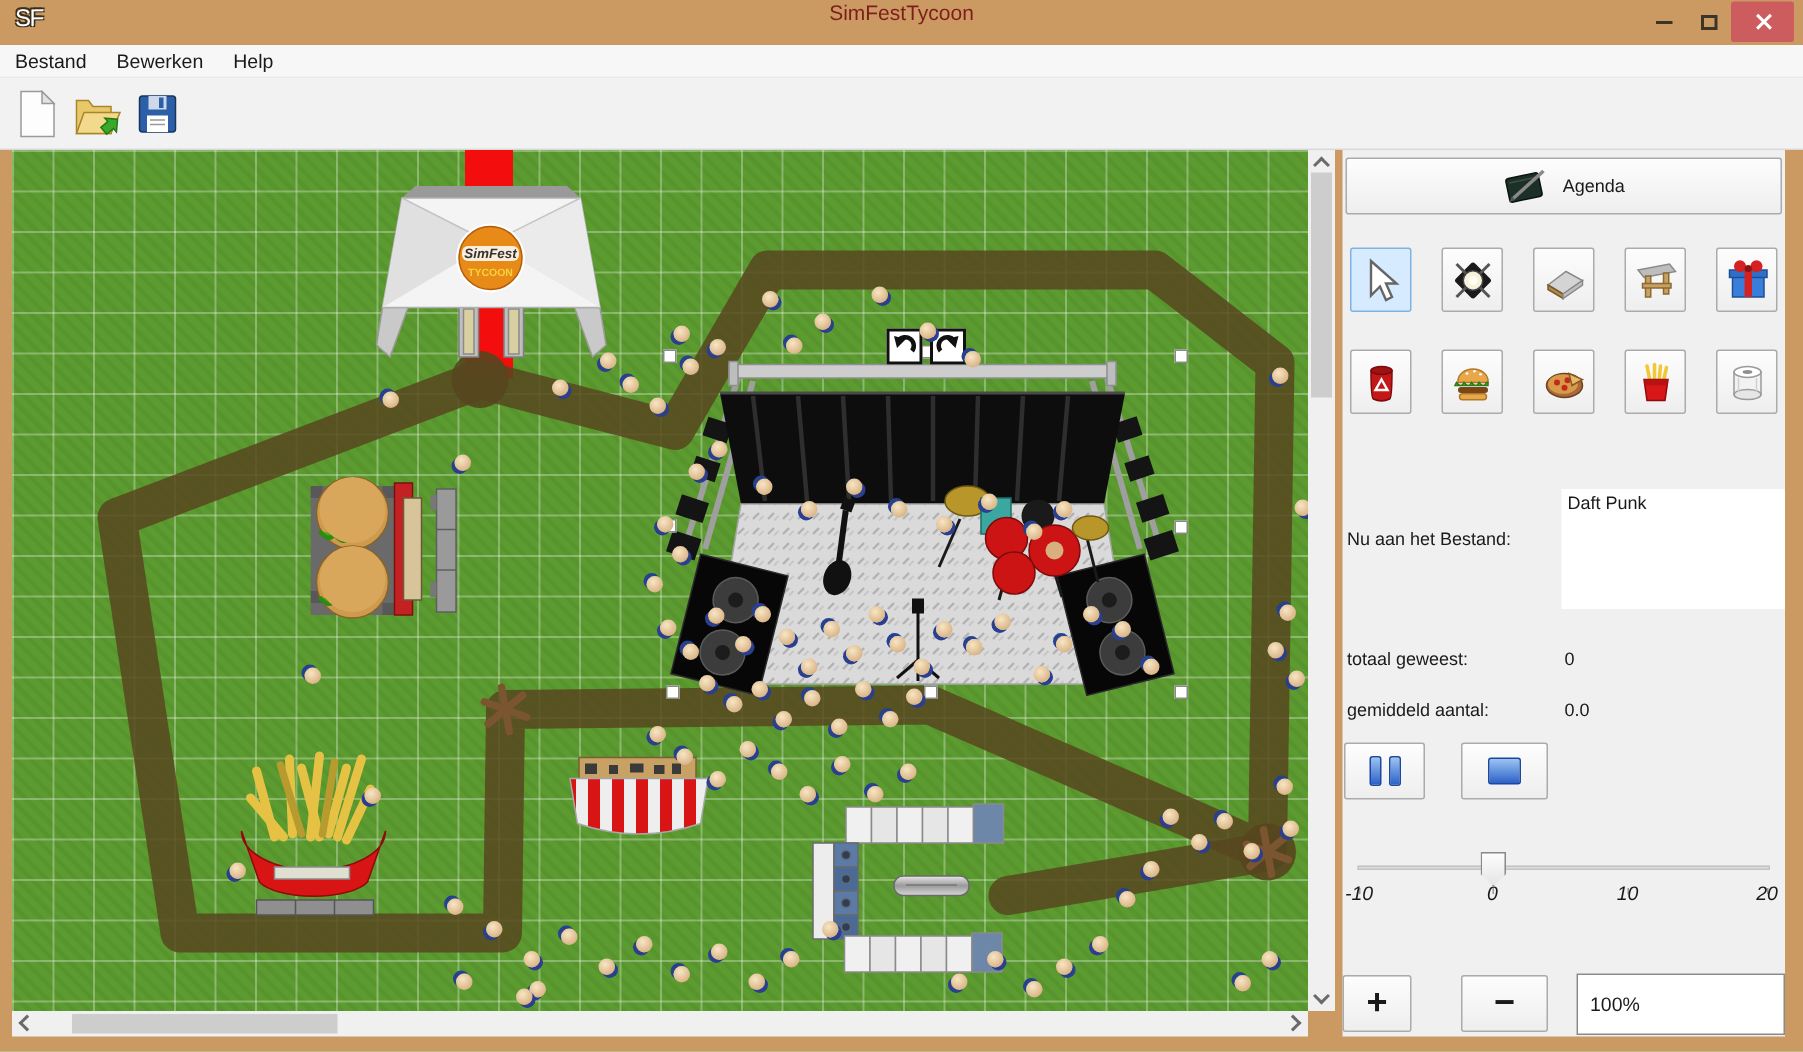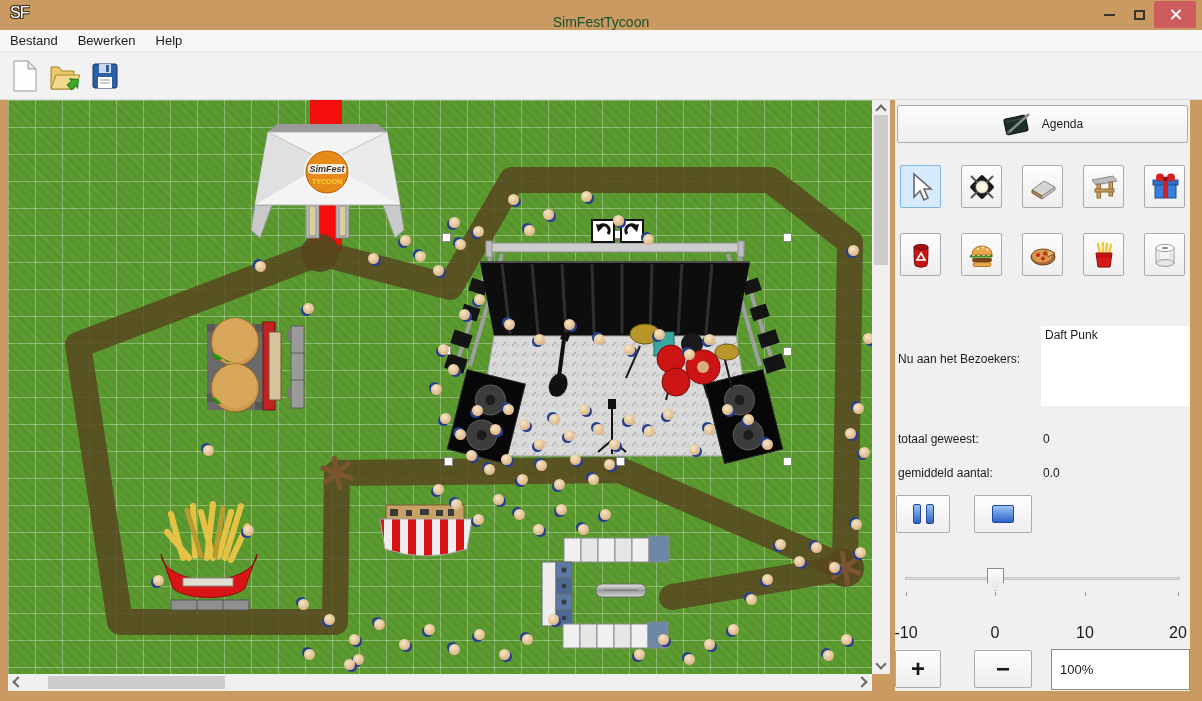--- a/index.html
+++ b/index.html
@@ -3,21 +3,21 @@
 <meta charset="utf-8">
 <style>
   * { margin:0; padding:0; box-sizing:border-box; }
   html,body { width:1202px; height:701px; font-family:"Liberation Sans",sans-serif; }
   .window { position:relative; width:1202px; height:701px; background:#cb9a62; overflow:hidden; }
 
   
   .titlebar { position:absolute; left:0; top:0; width:1202px; height:30px; }
   .app-logo { position:absolute; left:10px; top:4px; font-size:16px; font-weight:normal; color:#fff;
               text-shadow:-1px -1px 0 #3a2f1f,1px -1px 0 #3a2f1f,-1px 1px 0 #3a2f1f,1px 1px 0 #3a2f1f; letter-spacing:-1px;}
-  .app-title { position:absolute; left:0; right:0; top:14px; text-align:center; font-size:14px; color:#14532d; }
+  .app-title { position:absolute; left:0; right:0; top:0; text-align:center; font-size:14px; color:#7f1d1d; }
   .win-btn { position:absolute; top:0; height:30px; width:30px; display:flex; align-items:center; justify-content:center; }
   .btn-min { right:78px; } .btn-max { right:48px; }
   .btn-close { right:6px; width:42px; height:27px; top:1px; background:#cd5c5f; border-radius:2px; }
   .glyph-min { width:11px; height:2px; background:#3c3429; }
   .glyph-max { width:11px; height:10px; border:2px solid #3c3429; background:transparent; }
   .glyph-x { position:relative; width:13px; height:13px; }
   .glyph-x::before,.glyph-x::after { content:""; position:absolute; left:6px; top:0; width:2px; height:13px; background:#fff; }
   .glyph-x::before { transform:rotate(45deg);} .glyph-x::after { transform:rotate(-45deg);}
 
   
@@ -75,21 +75,21 @@
   .pause-btn { left:1px; width:54px; } .stop-btn { left:79px; width:58px; }
   .pause-bars { display:flex; gap:5px; }
   .pause-bars i { width:8px; height:20px; background:linear-gradient(#9cc4f2,#2c62c8); border:1px solid #1d48a0; border-radius:2px; }
   .stop-square { width:22px; height:18px; background:linear-gradient(#9cc4f2,#2c62c8); border:1px solid #1d48a0; border-radius:2px; }
   .time-box { position:absolute; left:156px; top:395px; width:139px; height:38px; border:1px solid #8a8a8a; background:#f4f4f4;
               display:flex; align-items:center; padding-left:9px; font-size:13px; }
   .slider-track { position:absolute; left:10px; top:477px; width:275px; height:3px; background:#dcdcdc; border:1px solid #c4c4c4; }
   .slider-thumb { position:absolute; left:92px; top:468px; width:17px; height:23px; background:linear-gradient(#fdfdfd,#e5e5e5);
                   border:1px solid #8a8a8a; clip-path:polygon(0 0,100% 0,100% 64%,50% 100%,0 64%); }
   .tick { position:absolute; top:492px; width:1px; height:4px; background:#9a9a9a; }
-  .tick-label { position:absolute; top:524px; width:30px; text-align:center; font-size:16px; }
+  .tick-label { position:absolute; top:488px; width:30px; text-align:center; font-size:13px;font-style:italic; }
   .zoom-btn { position:absolute; top:550px; height:38px; display:flex; align-items:center; justify-content:center;
               font-size:24px; font-weight:bold; }
   .plus-btn { left:0px; width:46px; } .minus-btn { left:79px; width:58px; }
   .pct-box { position:absolute; left:156px; top:549px; width:139px; height:41px; background:#fff; border:1px solid #8a8a8a;
              display:flex; align-items:center; padding-left:8px; font-size:13px; }
 </style>
 </head>
 <body>
 
 <div class="window">
@@ -641,21 +641,21 @@
         <ellipse cx="15" cy="8" rx="9" ry="3.6" fill="#fff" stroke="#9a9a9a"></ellipse>
         <ellipse cx="15" cy="8" rx="3.2" ry="1.3" fill="#8f8f8f"></ellipse>
         <line x1="9" y1="12" x2="9" y2="21" stroke="#d0d0d0"></line>
           <line x1="21" y1="12" x2="21" y2="21" stroke="#d0d0d0"></line>
       </svg>
     </div>
 
     <div class="now-box">
       <span>Daft Punk</span>
     </div>
-    <div class="now-label">Nu aan het Bezoekers:</div>
+    <div class="now-label">Nu aan het Bestand:</div>
     <div class="stat-label" style="top:332px;">totaal geweest:</div>
     <div class="stat-value" style="top:332px;">0</div>
     <div class="stat-label" style="top:366px;text-align:center;">gemiddeld aantal:</div>
     <div class="stat-value" style="top:366px;">0.0</div>
 
     <div class="btn media-btn pause-btn">
       <span class="pause-bars">
           <i></i>
           <i></i>
         </span>

